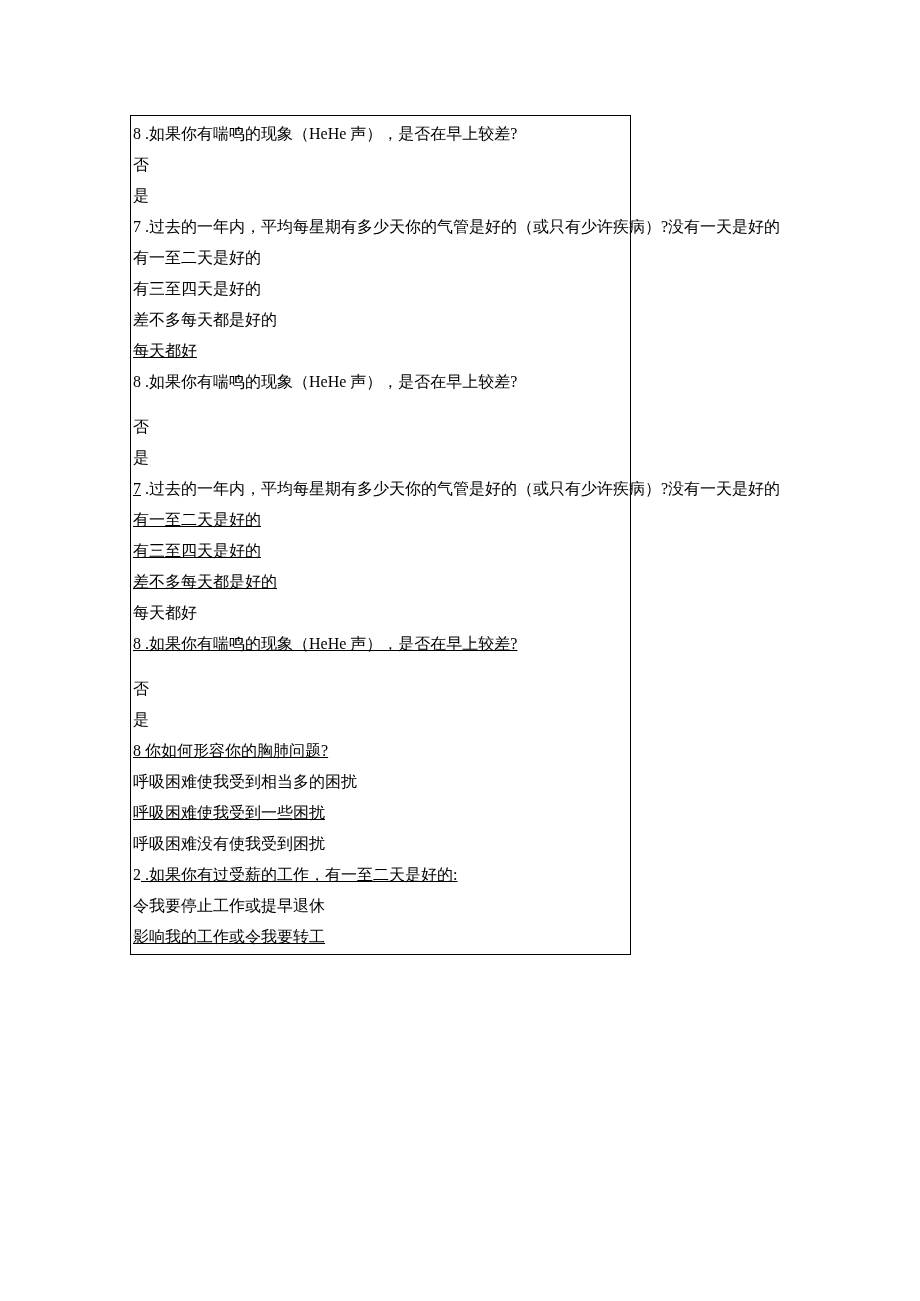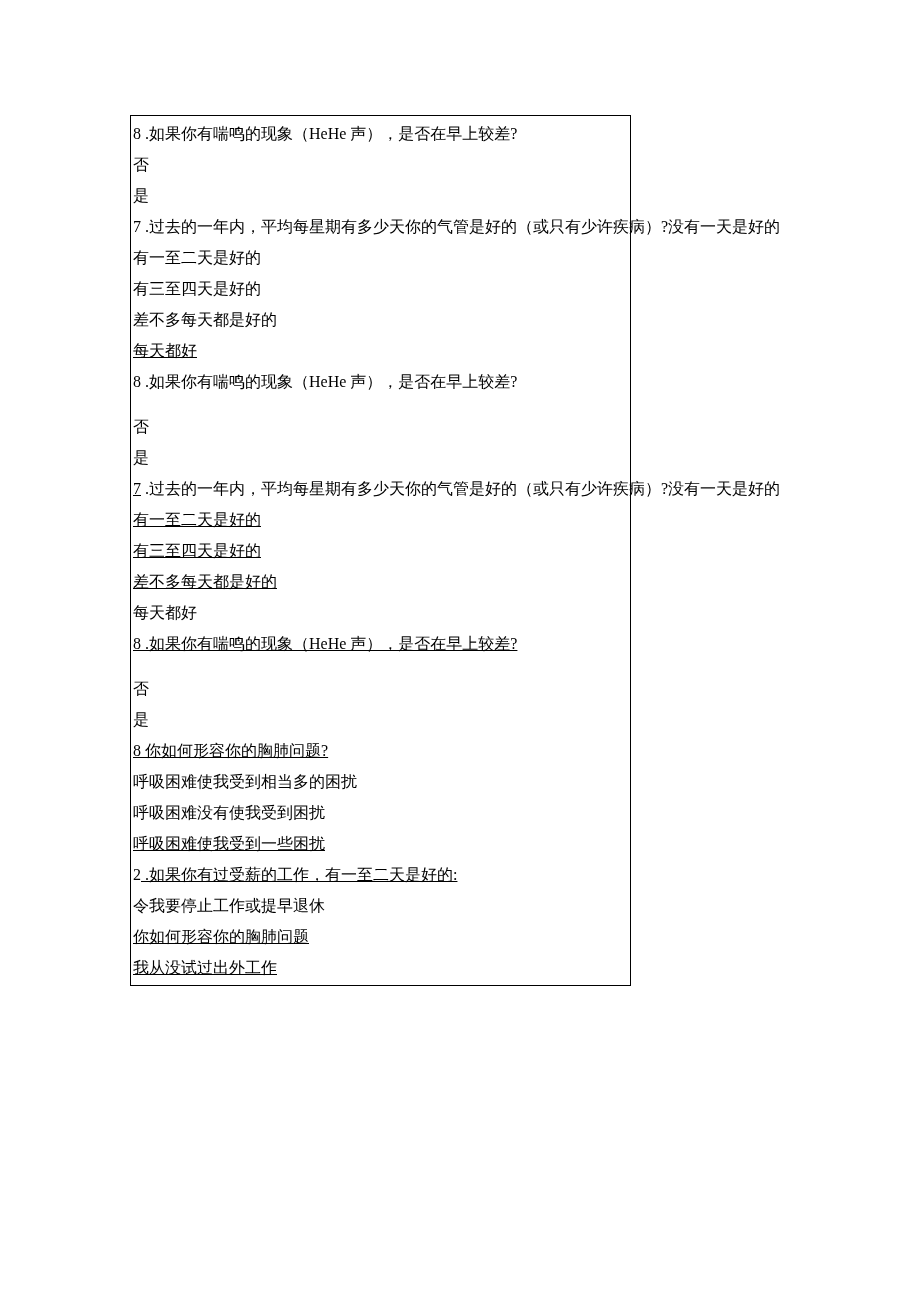--- a/index.html
+++ b/index.html
@@ -59,21 +59,20 @@
     <div class="line"><span class="u">有一至二天是好的</span></div>
     <div class="line"><span class="u">有三至四天是好的</span></div>
     <div class="line"><span class="u">差不多每天都是好的</span></div>
     <div class="line">每天都好</div>
     <div class="line"><span class="num u">8</span><span class="u"> .如果你有喘鸣的现象（HeHe 声），是否在早上较差?</span></div>
     <div class="gap"></div>
     <div class="line">否</div>
     <div class="line">是</div>
     <div class="line"><span class="u">8 你如何形容你的胸肺问题?</span></div>
     <div class="line">呼吸困难使我受到相当多的困扰</div>
+    <div class="line"><span class="u">呼吸困难使我受到一些困扰</span></div>
     <div class="line">呼吸困难没有使我受到困扰</div>
-    <div class="line"><span class="u">呼吸困难使我受到一些困扰</span></div>
     <div class="line"><span class="num">2</span><span class="u">  .如果你有过受薪的工作，有一至二天是好的:</span></div>
     <div class="line">令我要停止工作或提早退休</div>
-    <div class="line"><span class="u">你如何形容你的胸肺问题</span></div>
-    <div class="line"><span class="u">我从没试过出外工作</span></div>
+    <div class="line"><span class="u">影响我的工作或令我要转工</span></div>
 
   </div>
 </div>
 
 </body></html>

